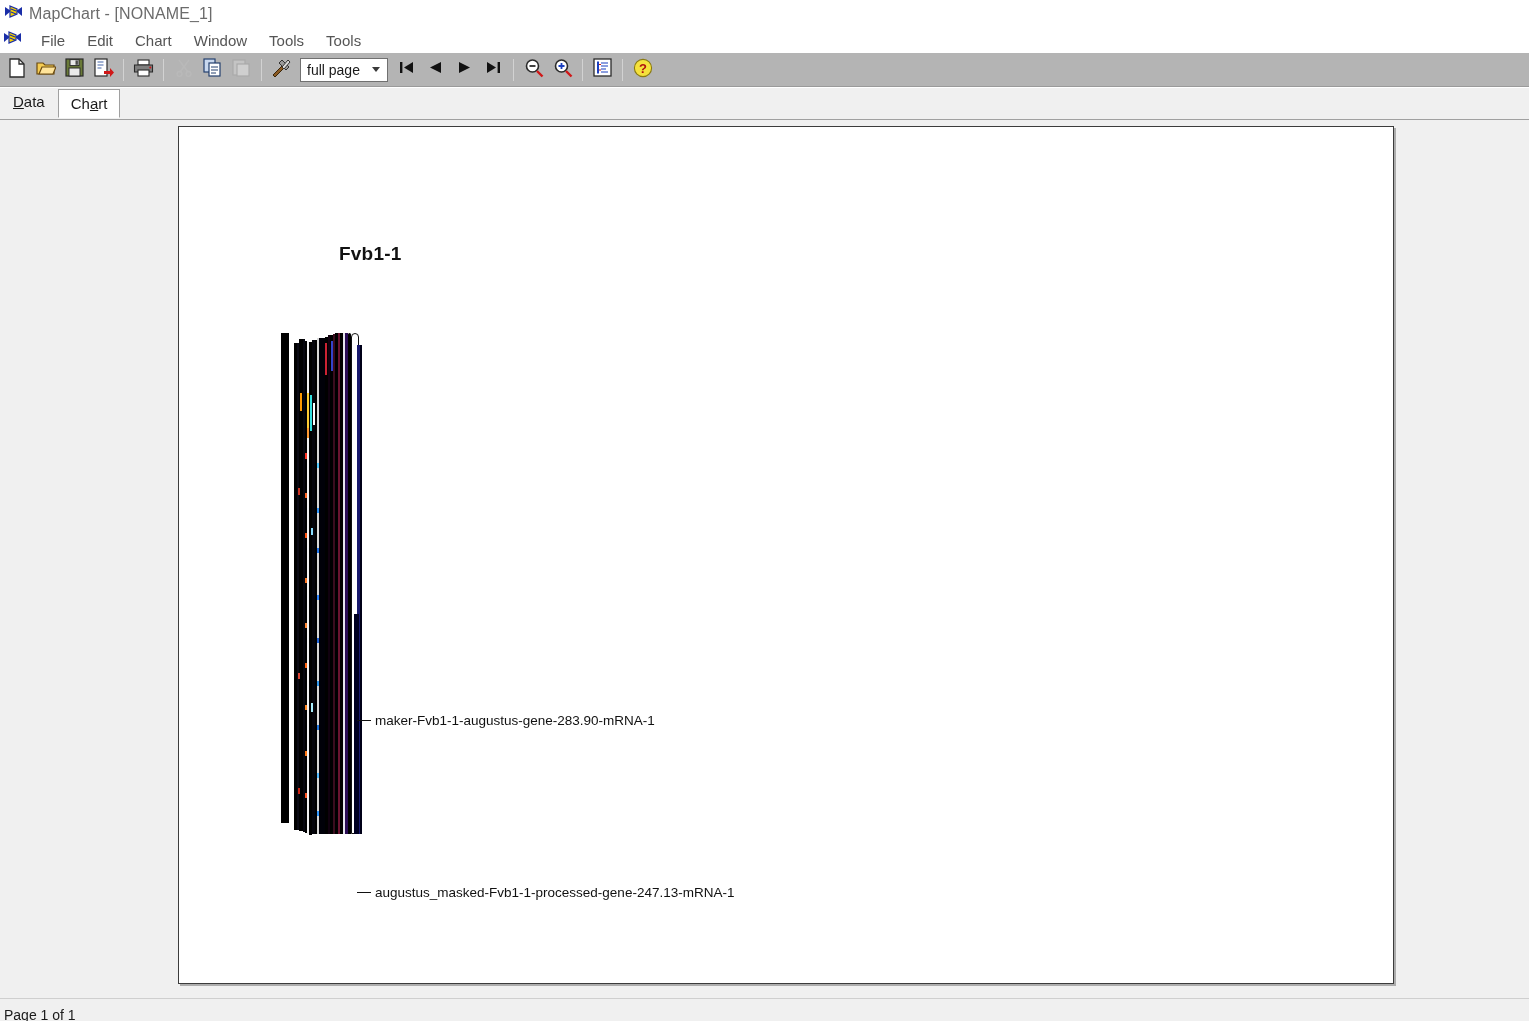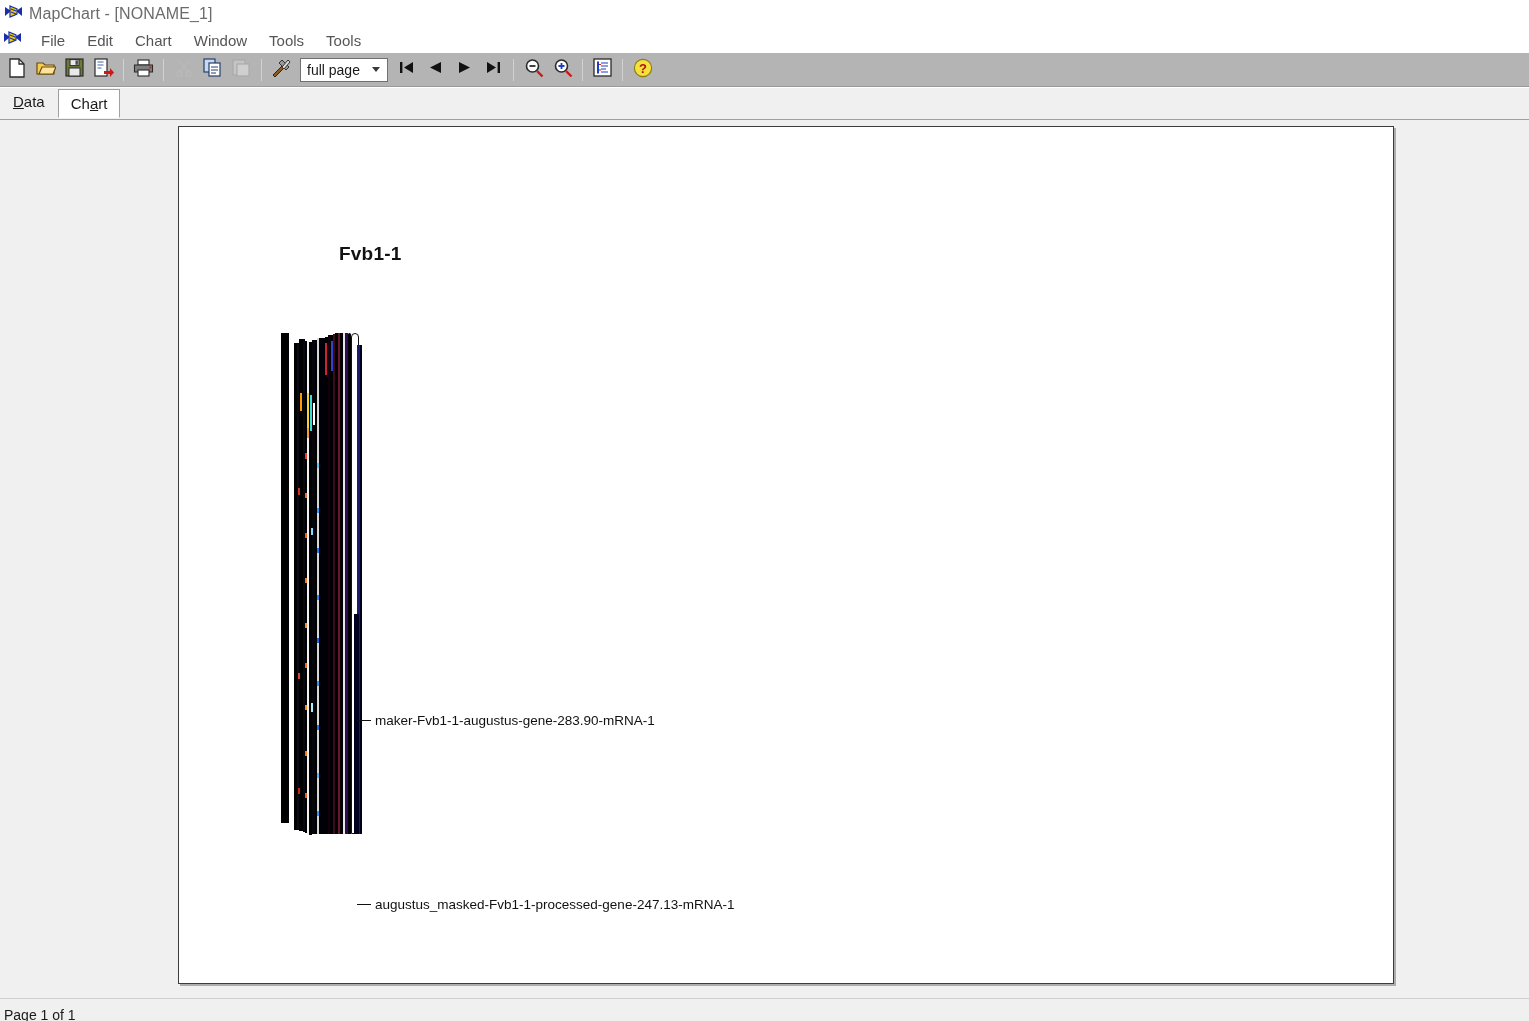--- a/index.html
+++ b/index.html
@@ -434,21 +434,21 @@
         <div class="lg-band" style="left: 44px; top: 10px; width: 2px; height: 32px; background: rgb(204, 34, 51);"></div>
         <div class="lg-band" style="left: 50px; top: 8px; width: 2px; height: 30px; background: rgb(51, 68, 204);"></div>
         <div class="lg-band" style="left: 19px; top: 60px; width: 2px; height: 18px; background: rgb(255, 153, 0);"></div>
         <div class="lg-band" style="left: 17px; top: 155px; width: 2px; height: 7px; background: rgb(204, 51, 34);"></div>
         <div class="lg-band" style="left: 17px; top: 340px; width: 2px; height: 6px; background: rgb(221, 68, 51);"></div>
         <div class="lg-band" style="left: 17px; top: 455px; width: 2px; height: 6px; background: rgb(204, 34, 17);"></div>
         <div class="marker-row" style="left: 76px; top: 380px;">
           <span class="marker-tick" style="background: rgb(17, 17, 17);"></span>
           <span>maker-Fvb1-1-augustus-gene-283.90-mRNA-1</span>
         </div>
-        <div class="marker-row" style="left: 76px; top: 564px;">
+        <div class="marker-row" style="left: 76px; top: 552px;">
           <span class="marker-tick" style="background: rgb(17, 17, 17);"></span>
           <span>augustus_masked-Fvb1-1-processed-gene-247.13-mRNA-1</span>
         </div>
       </div>
 
   </div>
 </div>
 
 <div id="statusbar">
   <span class="status-text">Page 1 of 1</span>

